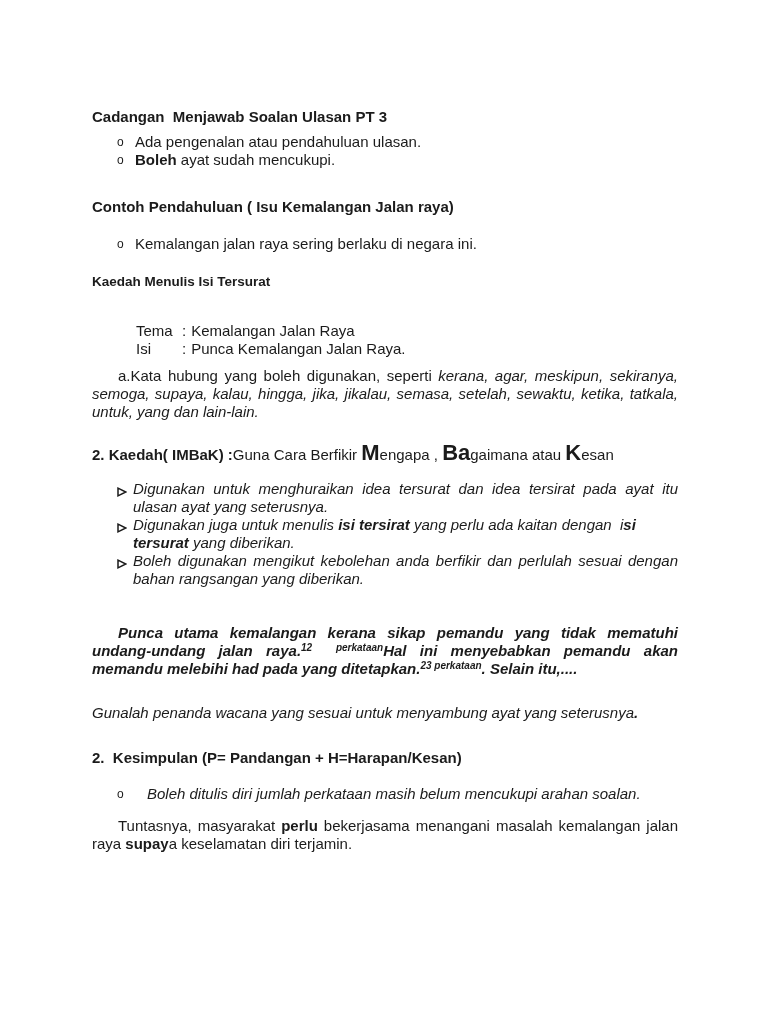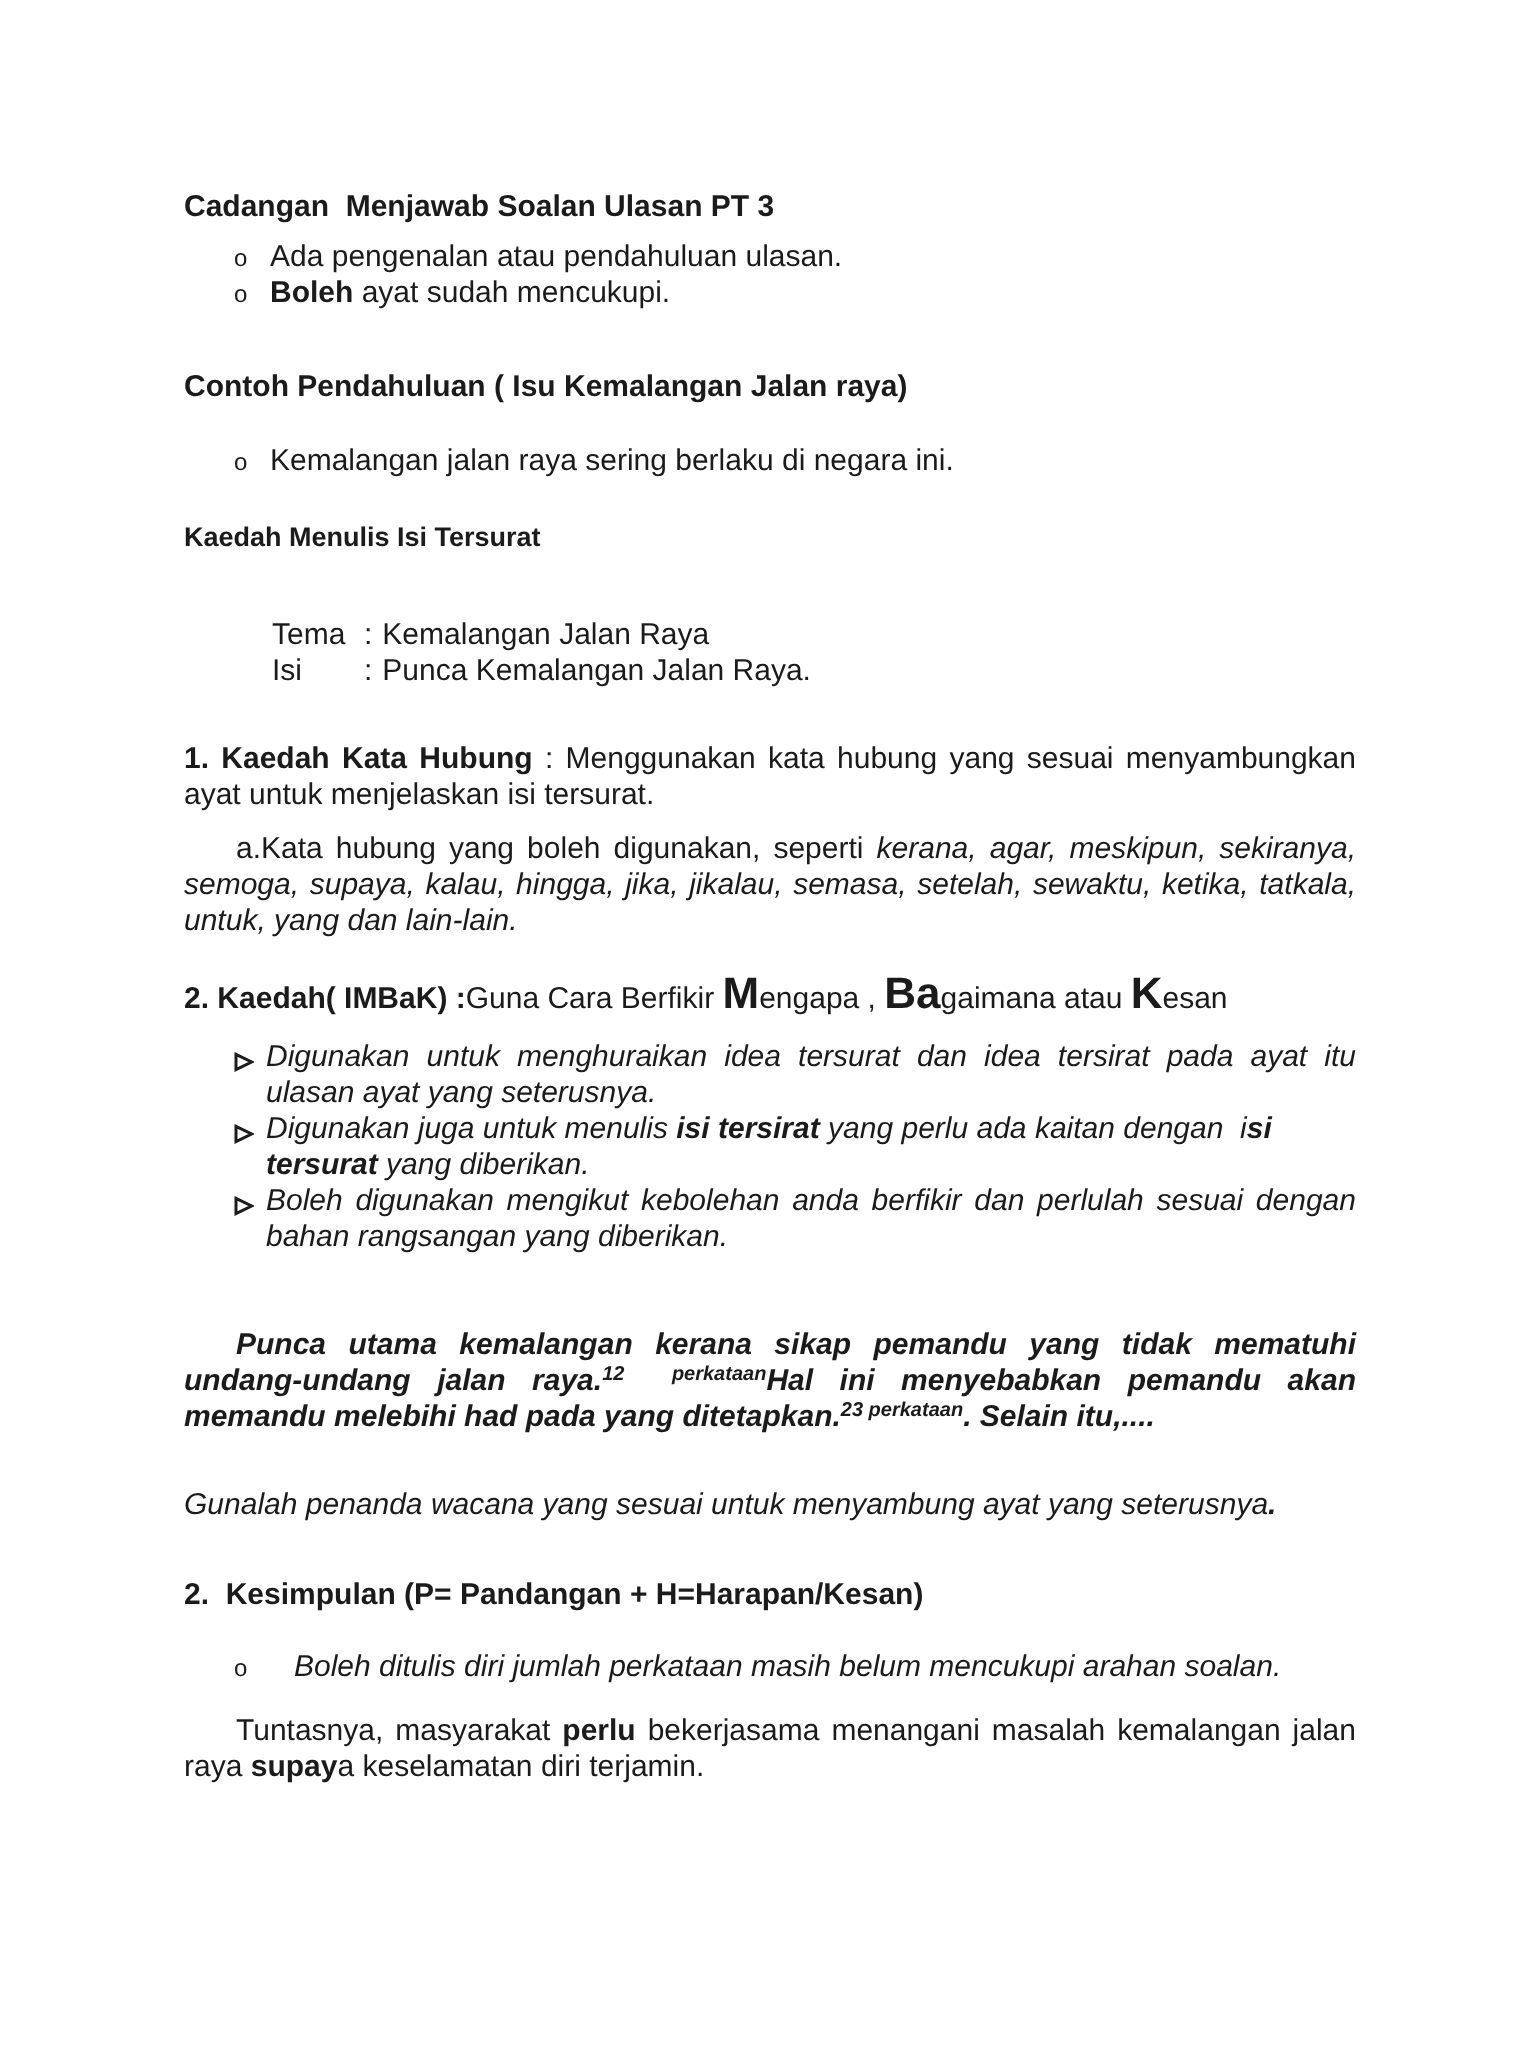--- a/index.html
+++ b/index.html
@@ -1,21 +1,21 @@
 <!DOCTYPE html>
 <html><head>
 <meta charset="utf-8">
 <style>
   html,body{margin:0;padding:0;}
   body{
     width:768px;height:1024px;background:#ffffff;overflow:hidden;
     font-family:"Liberation Sans",sans-serif;color:#1b1b1b;
     -webkit-font-smoothing:antialiased;
   }
-  .doc{position:absolute;left:92px;top:95px;width:586px;font-size:15px;line-height:18px;}
+  .doc{position:absolute;left:92px;top:108px;width:586px;font-size:15px;line-height:18px;}
 
   .h-bold{font-weight:700;font-size:15px;}
   .h-small{font-weight:700;font-size:13.5px;}
 
   .intro-bullets{margin-top:7px;}
   .b-row{display:flex;}
   .b-glyph{width:18px;margin-left:25px;font-size:12px;line-height:18px;flex:0 0 auto;}
   .b-text{flex:1;}
 
   .contoh-heading{margin-top:29px;}
@@ -28,21 +28,21 @@
 
   .kata-hubung{margin-top:26px;text-align:justify;}
   .para-a{margin-top:9px;text-align:justify;text-indent:26px;}
   .ital{font-style:italic;}
   .bold{font-weight:700;}
 
   .bi{font-weight:700;font-style:italic;text-align:justify;text-indent:26px;}
   .punca1{margin-top:8px;}
   .sup{font-size:10px;vertical-align:5px;line-height:0;}
 
-  .imbak{margin-top:19px;line-height:16px;}
+  .imbak{margin-top:19px;line-height:26px;}
   .big{font-size:22px;font-weight:700;}
 
   .arrow-list{margin-top:12px;font-style:italic;}
   .a-row{display:flex;}
   .a-glyph{width:16px;margin-left:25px;flex:0 0 auto;padding-top:3px;}
   .a-text{flex:1;}
   .just{text-align:justify;}
 
   .punca2{margin-top:36px;}
   .gunalah{margin-top:26px;font-style:italic;}
@@ -80,23 +80,20 @@
 
   <div class="tema-block">
     <div>
       <span class="t-label">Tema</span><span>:</span><span class="t-val">Kemalangan Jalan Raya</span>
     </div>
     <div>
       <span class="t-label">Isi</span><span>:</span><span class="t-val">Punca Kemalangan Jalan Raya.</span>
     </div>
   </div>
 
-  <div class="kata-hubung">
-    <span class="bold">1. Kaedah Kata Hubung</span><span> : Menggunakan kata hubung yang sesuai menyambungkan ayat untuk menjelaskan isi tersurat.</span>
-  </div>
 
   <div class="para-a">
     <span>a.Kata hubung yang boleh digunakan, seperti </span><span class="ital">kerana, agar, meskipun, sekiranya, semoga, supaya, kalau, hingga, jika, jikalau, semasa, setelah, sewaktu, ketika, tatkala, untuk, yang dan lain-lain.</span>
   </div>
 
 
   <div class="imbak">
     <span class="bold">2. Kaedah( IMBaK) :</span><span>Guna Cara Berfikir </span><span class="big">M</span><span>engapa , </span><span class="big">Ba</span><span>gaimana atau </span><span class="big">K</span><span>esan</span>
   </div>
 

